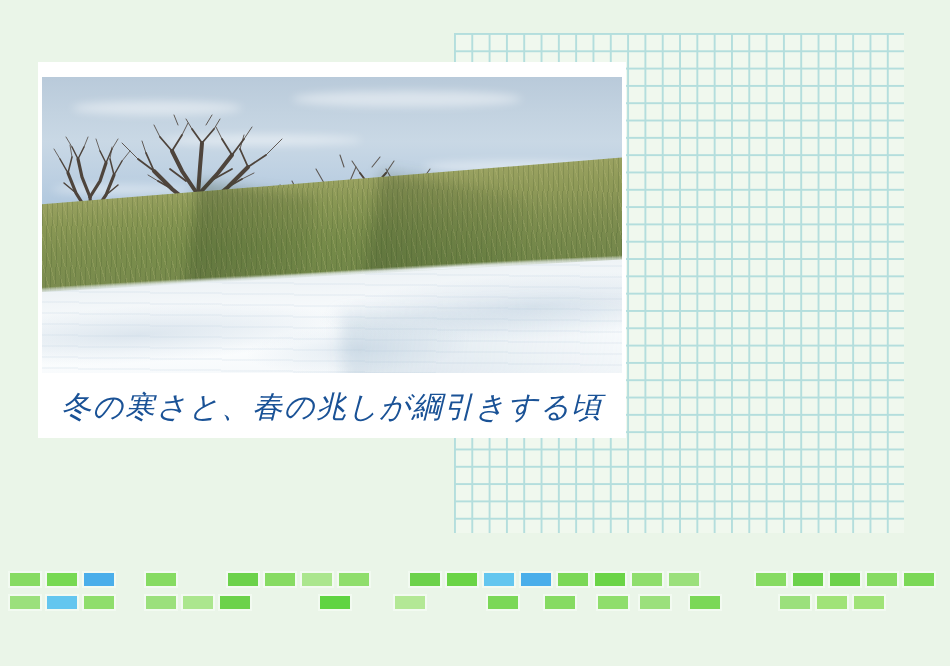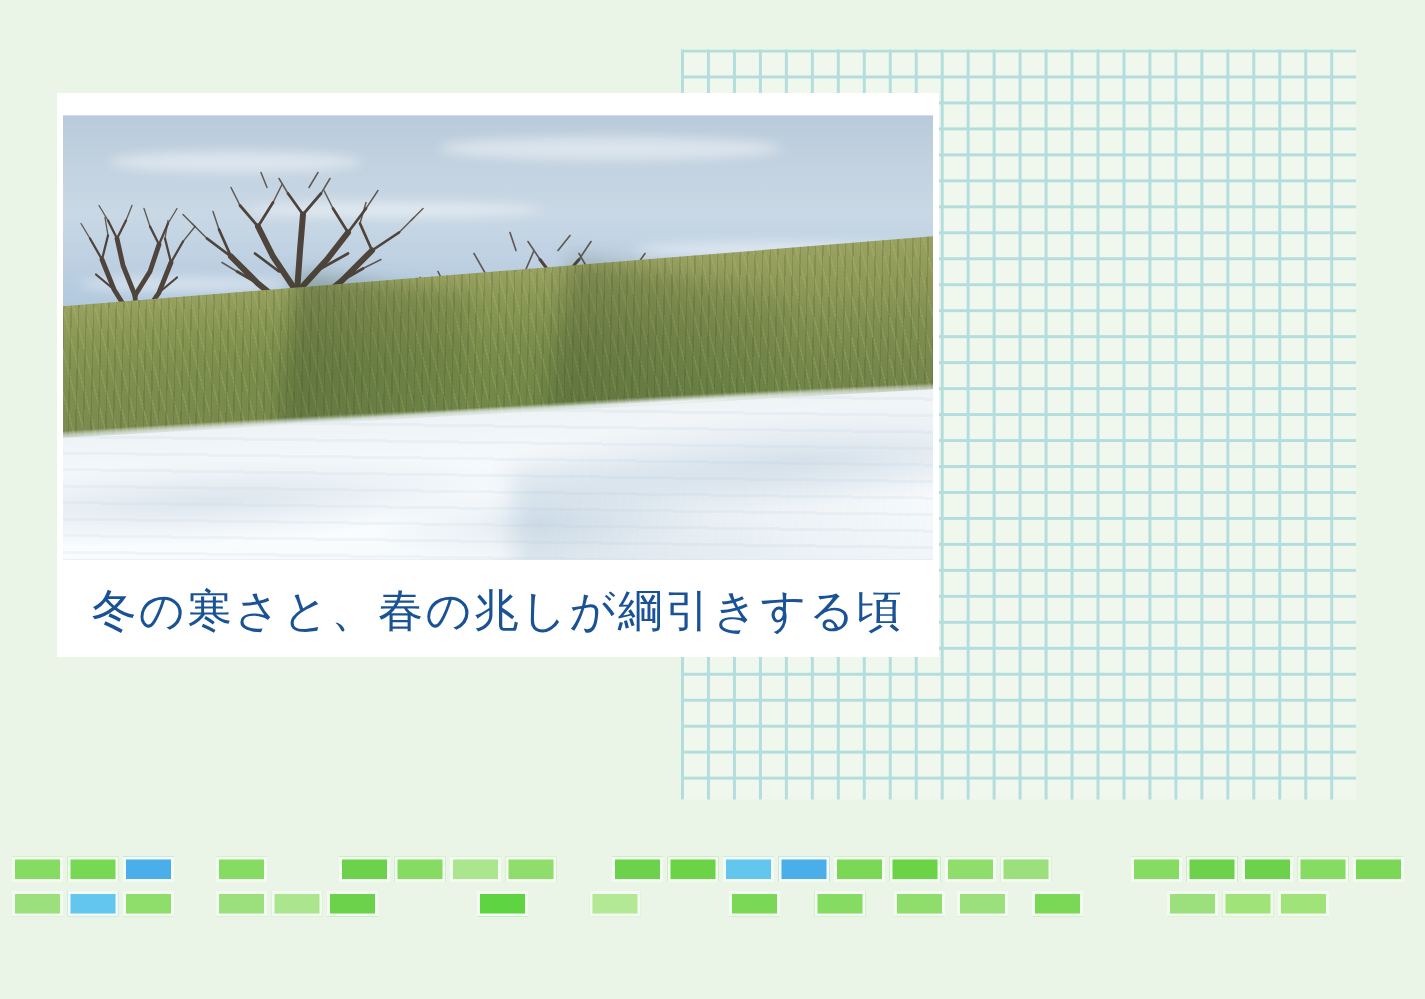--- a/index.html
+++ b/index.html
@@ -7,20 +7,21 @@
     padding: 0;
     background: #ffffff;
   }
   #stage {
     position: relative;
     width: 950px;
     height: 666px;
     overflow: hidden;
     background: #eaf5e8;
     font-family: "Liberation Sans", sans-serif;
+    font-style: italic;
   }
 
   
   #grid-panel {
     position: absolute;
     left: 454px;
     top: 33px;
     width: 450px;
     height: 500px;
     background-color: #f0f8ee;

